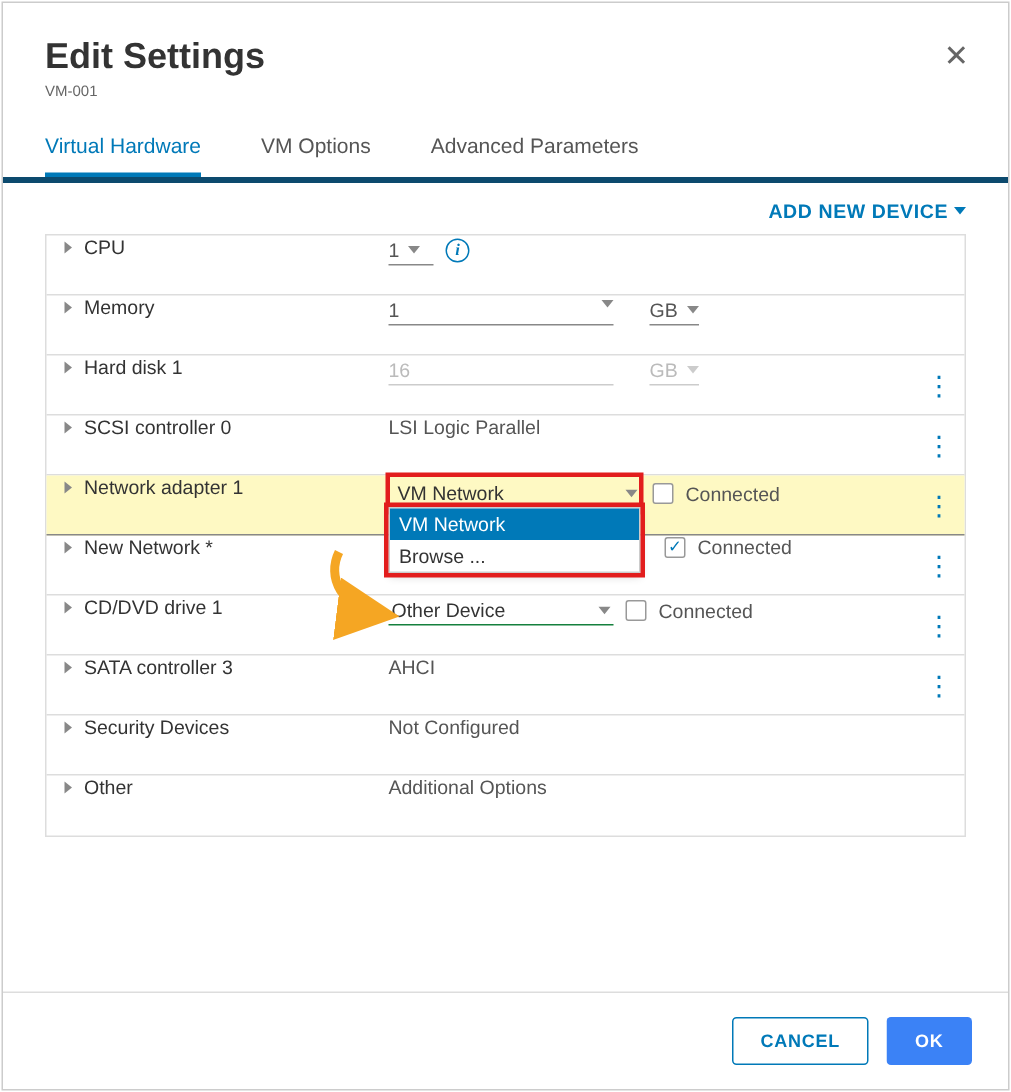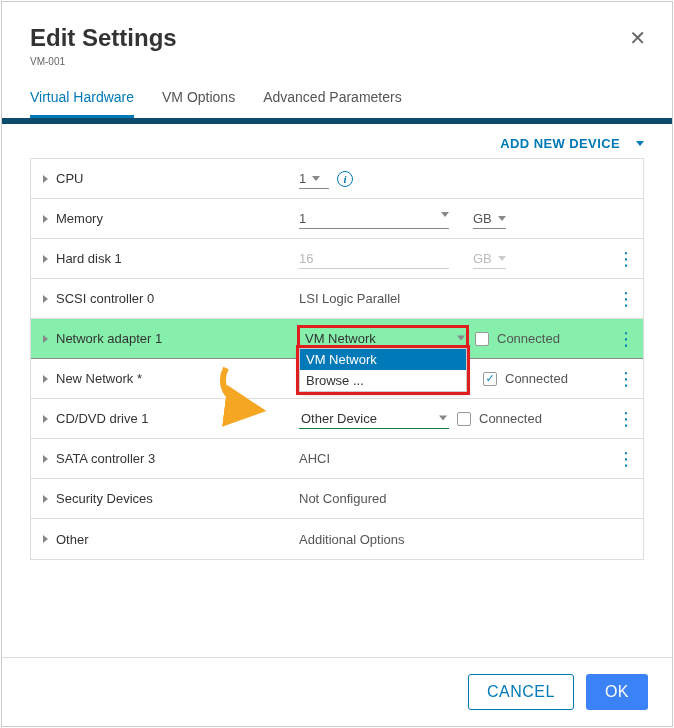--- a/index.html
+++ b/index.html
@@ -2,32 +2,32 @@
 <html><head>
 <meta charset="utf-8">
 <style>
   * { box-sizing: border-box; font-family: -apple-system, BlinkMacSystemFont, "Segoe UI", Arial, sans-serif; }
   body { margin: 0; padding: 0; background: #fff; width: 674px; }
   .dialog { border: 1px solid #ccc; width: 672px; height: 726px; margin: 1px; display: flex; flex-direction: column; position: relative; }
   .header { padding: 22px 28px 10px 28px; position: relative; }
   .title { font-size: 24px; color: #333; font-weight: 700; margin: 0 0 4px 0; }
   .subtitle { font-size: 10px; color: #666; margin: 0; }
   .close-icon { position: absolute; top: 26px; right: 26px; font-size: 20px; color: #666; cursor: pointer; line-height: 1; }
-  .tabs { border-bottom: 6px solid #0c4a6e; padding: 12px 28px 0 28px; display: flex; gap: 28px; }
+  .tabs { border-bottom: 4px solid #0c4a6e; padding: 12px 28px 0 28px; display: flex; gap: 40px; }
   .tab { padding: 0 0 10px 0; font-size: 14px; color: #555; cursor: pointer; border-bottom: 3px solid transparent; }
   .tab.active { color: #0079b8; border-bottom-color: #0079b8; font-weight: 500; }
   .add-device { text-align: right; padding: 10px 28px 6px 0; }
-  .add-device-btn { color: #0079b8; font-size: 13px; font-weight: 600; letter-spacing: .4px; cursor: pointer; display: inline-flex; align-items: center; gap: 16px; justify-content: center; }
+  .add-device-btn { color: #0079b8; font-size: 13px; font-weight: 600; letter-spacing: .4px; cursor: pointer; display: inline-flex; align-items: center; gap: 4px; justify-content: center; }
   .chev-d { display:inline-block; width:0; height:0; border-left:4px solid transparent; border-right:4px solid transparent; border-top:5px solid #0079b8; }
   .chev-d.gray { border-top-color:#888; }
   .content { padding: 0 28px; overflow: visible; position: relative; }
   .table { border: 1px solid #ddd; }
-  .row { display: flex; align-items: center; min-height: 40px; border-bottom: 1px solid #ddd; padding: 0 8px; position: relative; gap: 40px; }
+  .row { display: flex; align-items: flex-start; min-height: 40px; border-bottom: 1px solid #ddd; padding: 0 8px; position: relative; }
   .row:last-child { border-bottom: none; }
-  .row.selected { background: #86efac; }
+  .row.selected { background: #fef9c3; }
   .caret { display:inline-block; width:0; height:0; border-top:4px solid transparent; border-bottom:4px solid transparent; border-left:5px solid #888; margin: 0 8px 0 4px; flex: 0 0 auto; cursor:pointer; }
   .label { flex: 0 0 220px; font-size: 13px; color: #333; display:flex; align-items:center; }
   .value { flex: 1; font-size: 13px; color: #555; display: flex; align-items: center; gap: 8px; position: relative; }
   .kebab { position: absolute; right: 8px; top: 50%; transform: translateY(-50%); color: #0079b8; font-size: 18px; line-height: 1; cursor: pointer; letter-spacing: 0; }
   .underline-input { border: none; border-bottom: 1px solid #888; padding: 2px 0; font-size: 13px; background: transparent; }
   .info-icon { display:inline-flex; width:16px; height:16px; border:1px solid #0079b8; border-radius:50%; color:#0079b8; font-size:11px; align-items:center; justify-content:center; font-style: italic; font-weight:bold; font-family: Georgia, serif; }
   .unit-sel { border:none; border-bottom:1px solid #888; font-size:13px; color:#555; padding:2px 0; display:inline-flex; align-items:center; gap:6px; }
   .checkbox { width:14px; height:14px; border:1px solid #999; border-radius:2px; display:inline-flex; align-items:center; justify-content:center; background:#fff; }
   .checkbox.checked::after { content:"✓"; font-size:11px; color:#0079b8; }
   .dropdown { border:none; border-bottom:1px solid #15803d; padding:2px 20px 2px 2px; font-size:13px; color:#333; position:relative; display:inline-flex; align-items:center; min-width:150px; }
@@ -35,21 +35,21 @@
   .redbox { outline: 3px solid #e21d1d; outline-offset: -1px; }
   
   .popup { position:absolute; top: 100%; left: 0; width: 168px; background:#fff; border:1px solid #ccc; box-shadow: 0 2px 6px rgba(0,0,0,.2); z-index: 5; outline:3px solid #e21d1d; margin-top:-2px;}
   .popup-item { padding: 3px 6px; font-size:13px; color:#333; cursor:pointer; }
   .popup-item.hi { background:#0079b8; color:#fff; }
   
   .orange-arrow { position:absolute; left: 212px; top: 362px; width:60px; height:60px; pointer-events:none; z-index:3;}
   .orange-arrow svg { width:100%; height:100%; overflow:visible; }
   
   .footer { border-top: 1px solid #ddd; margin-top: auto; padding: 16px 24px; display:flex; justify-content:flex-end; gap:12px; }
-  .btn { font-size: 16px; font-weight:400; letter-spacing:.5px; padding: 8px 18px; border-radius:3px; cursor:pointer; border:1px solid transparent;text-align:right; }
+  .btn { font-size: 12px; font-weight:700; letter-spacing:.5px; padding: 8px 18px; border-radius:3px; cursor:pointer; border:1px solid transparent;text-align:right; }
   .btn-secondary { background:#fff; color:#0079b8; border-color:#0079b8; }
   .btn-primary { background:#3b82f6; color:#fff; }
   .disabled-text { color:#bbb; }
 </style>
 </head>
 <body>
 
 <div class="dialog">
 
   <div class="header">

